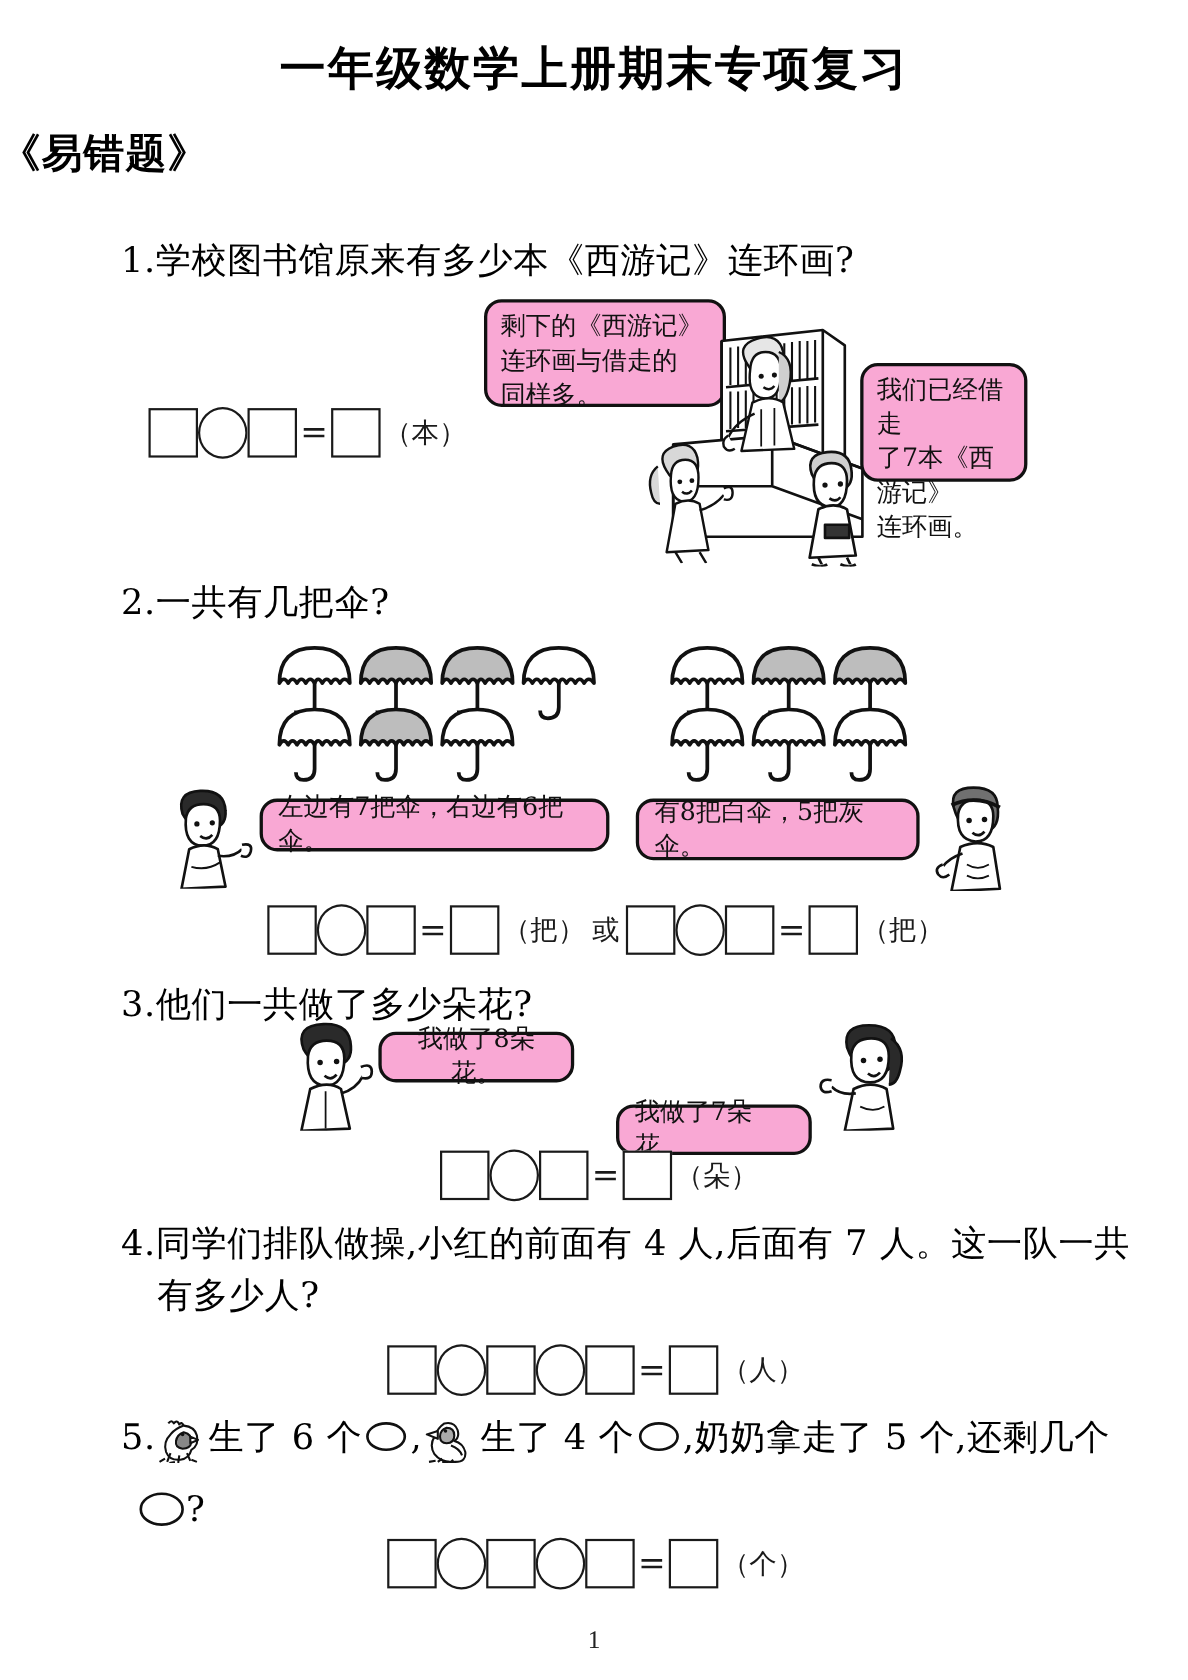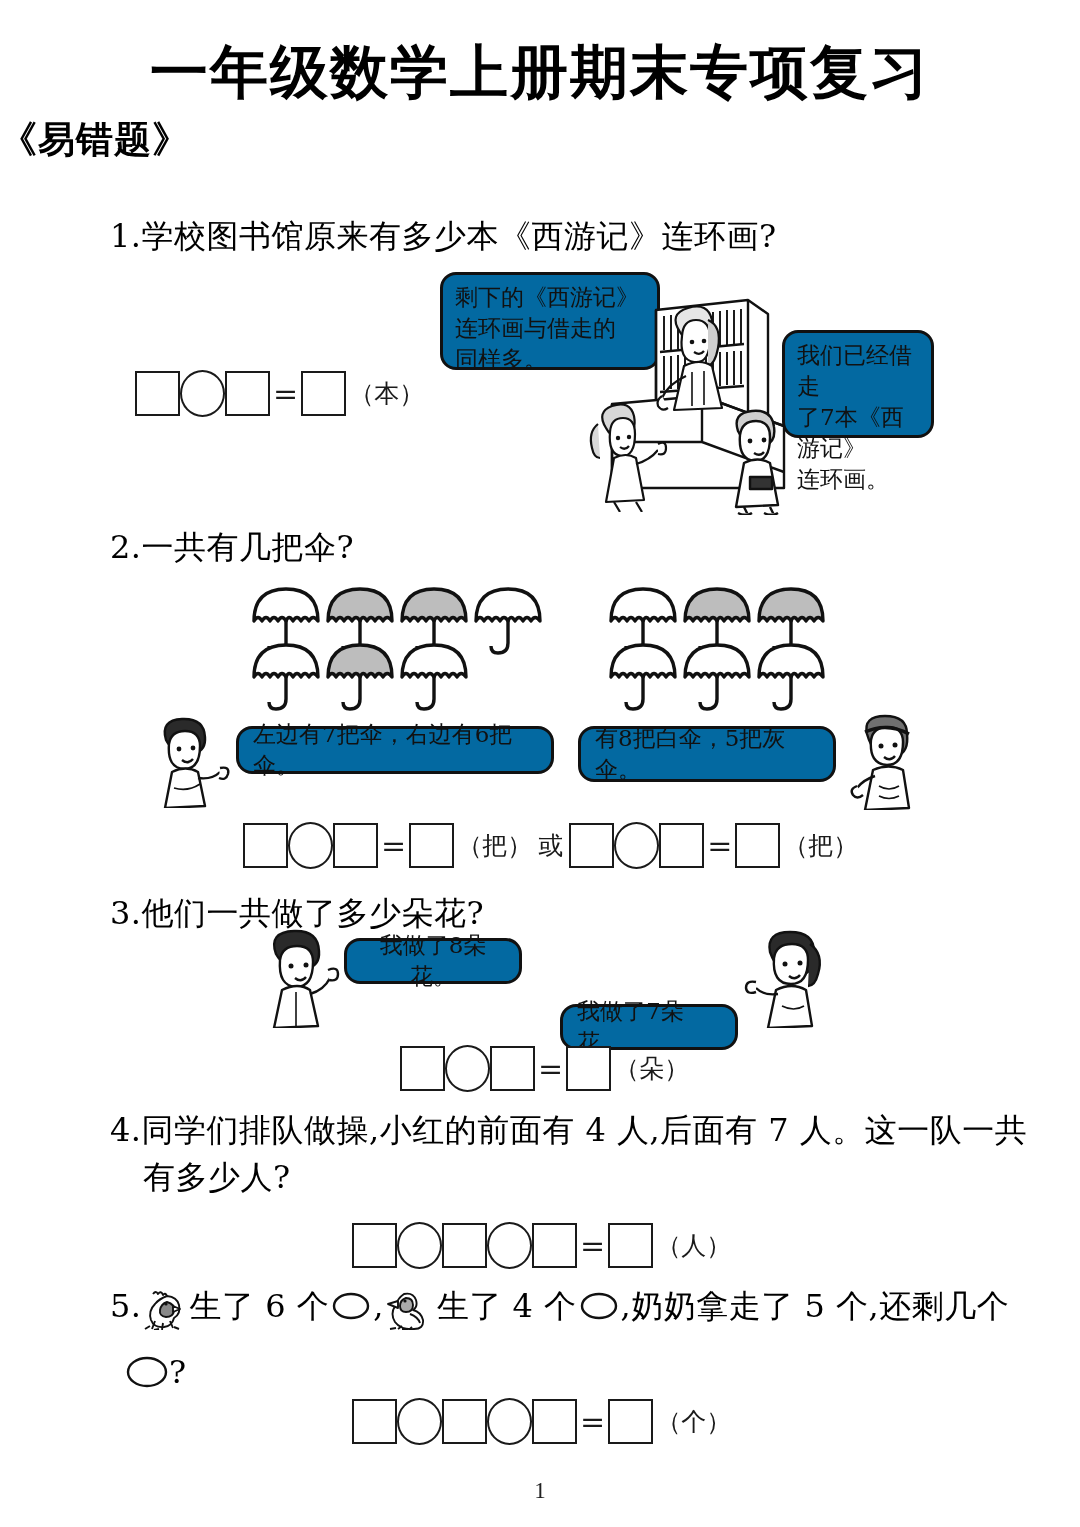--- a/index.html
+++ b/index.html
@@ -21,21 +21,21 @@
     inset: 0;
   }
 
   
   .title-main {
     position: absolute;
     top: 34px;
     left: 0;
     width: 1080px;
     text-align: center;
-    font-size: 58px;
+    font-size: 42px;
     font-weight: bold;
     letter-spacing: 2px;
     font-family: "DejaVu Sans", "Liberation Sans", sans-serif;
     color: #000;
   }
   .title-sub {
     position: absolute;
     top: 115px;
     left: 0;
     width: 1080px;
@@ -96,21 +96,21 @@
     padding: 0 6px;
     white-space: nowrap;
     font-family: "DejaVu Serif", serif;
   }
 
   
   .bubble {
     position: absolute;
     border: 3px solid #111;
     border-radius: 16px;
-    background: #0369a1;
+    background: #f9a8d4;
     box-sizing: border-box;
     font-size: 23px;
     line-height: 31px;
     padding: 7px 12px;
     font-family: "DejaVu Serif", "Liberation Serif", serif;
     color: #111;
   }
   .bubble.one-line { padding: 6px 14px; }
 
   .tail {

